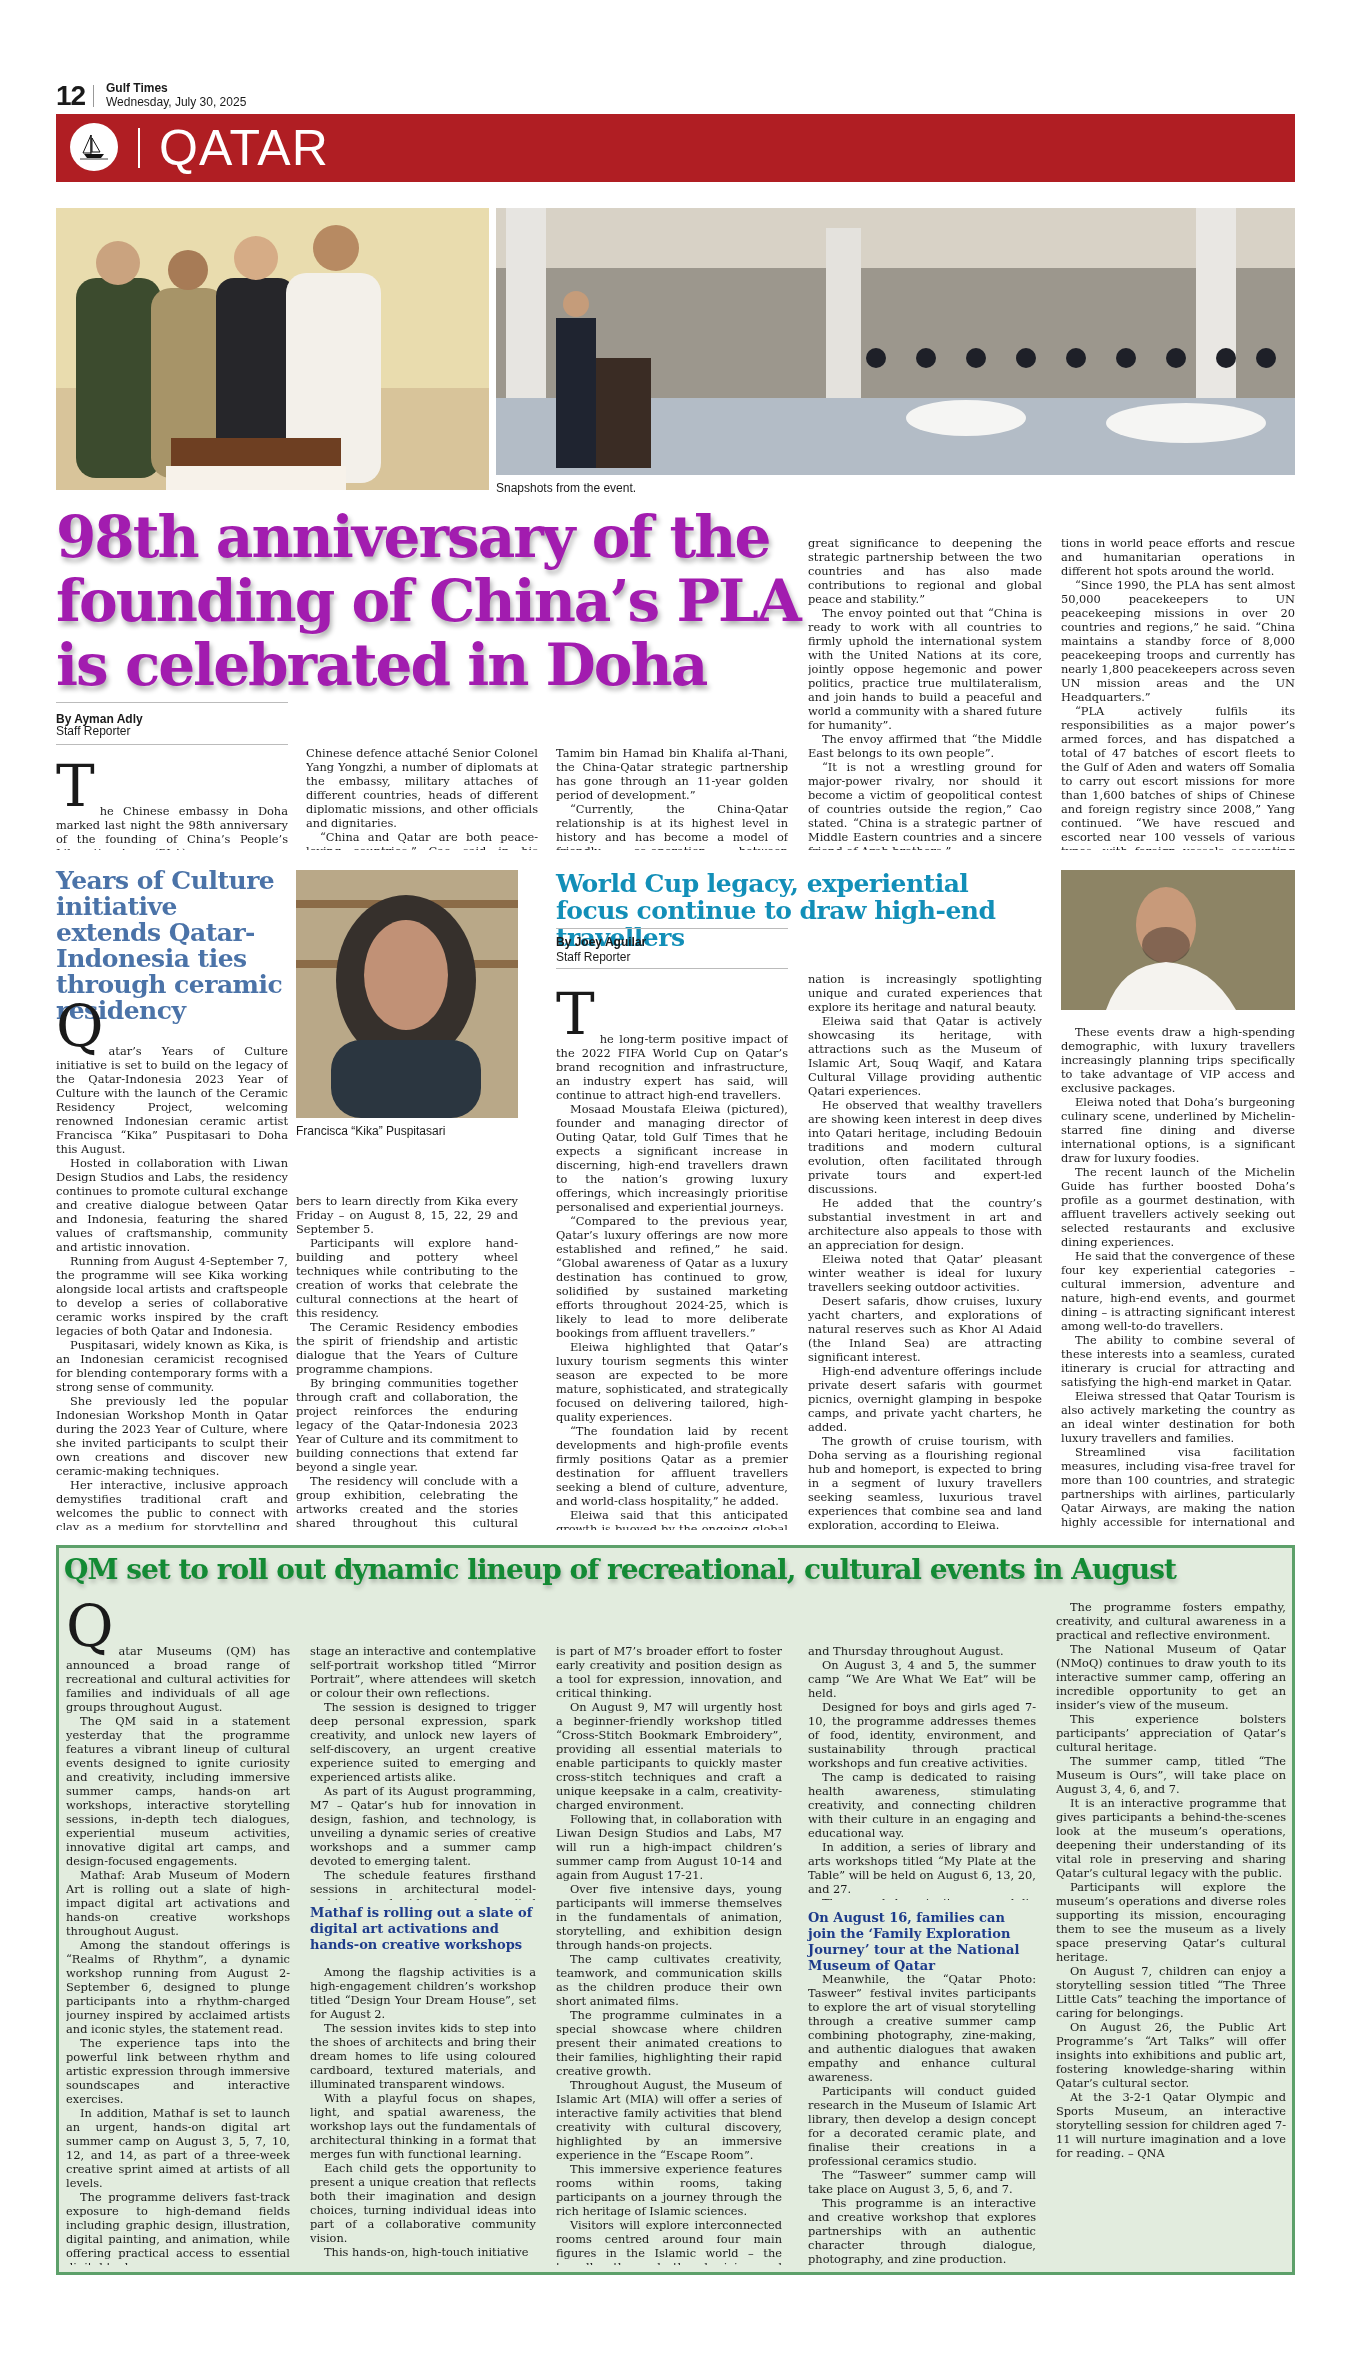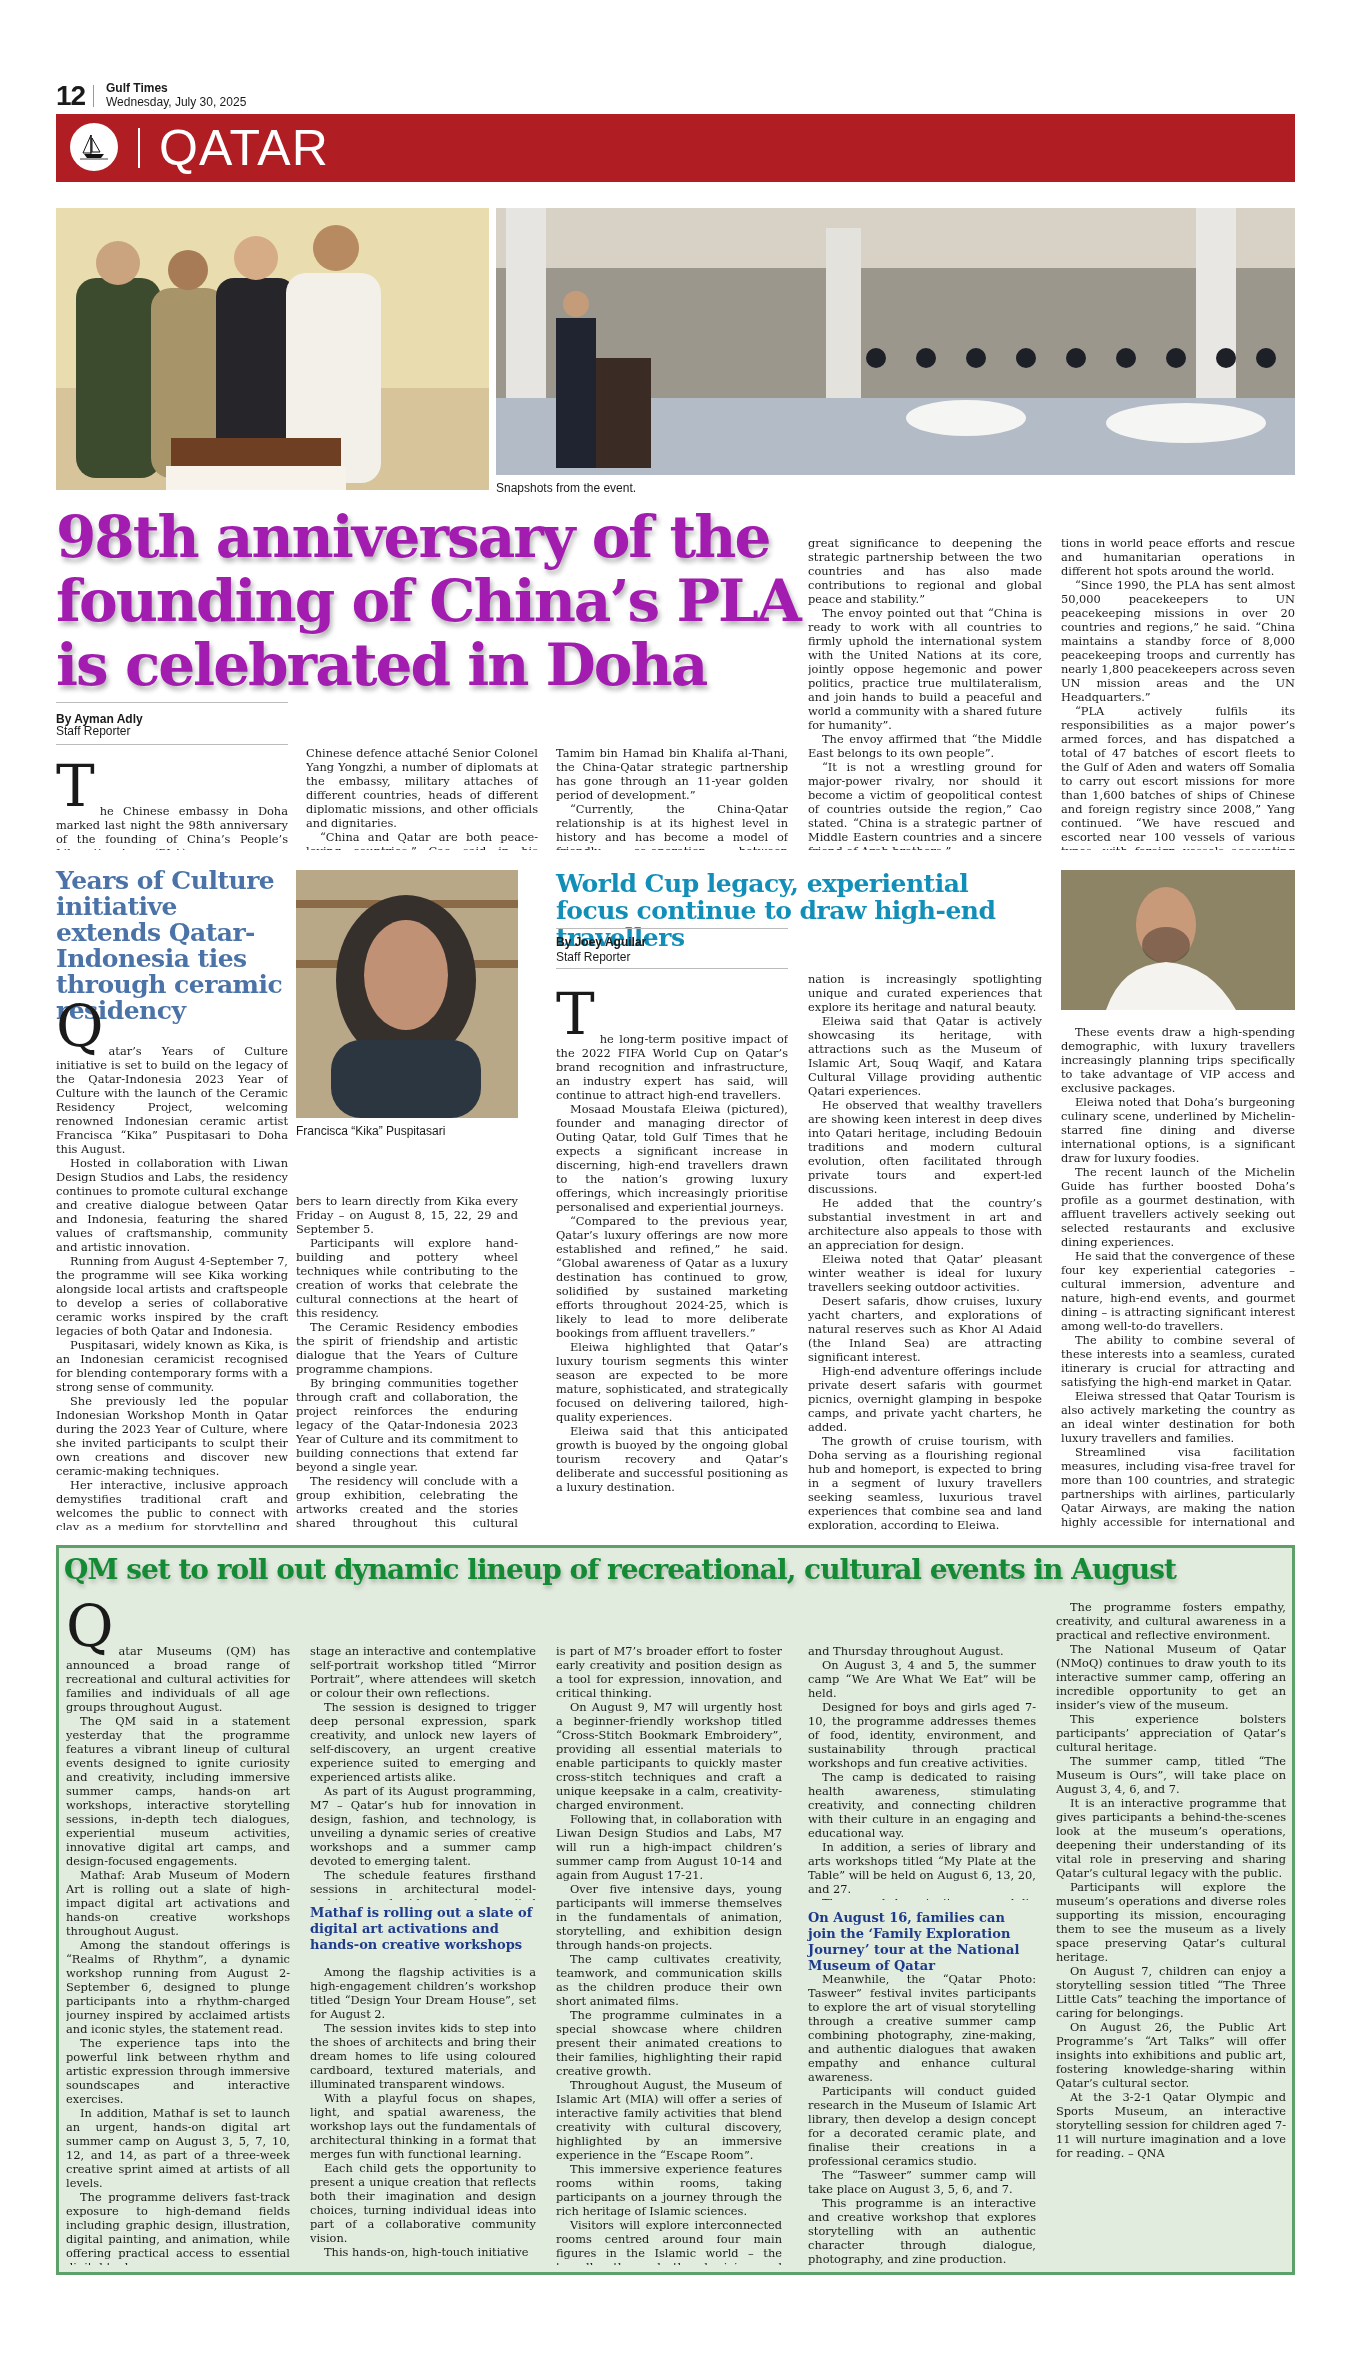--- a/index.html
+++ b/index.html
@@ -188,20 +188,21 @@
 <div class="abs byline" style="left:556px;top:935px;">By Joey Aguilar</div>
 <div class="abs byline-role" style="left:556px;top:950px;">Staff Reporter</div>
 <div class="abs rule" style="left:556px;top:968px;width:232px;"></div>
 
 <div class="abs col" style="left:556px;top:988px;width:232px;height:542px;">
   <span class="dropcap">T</span>
   <p class="first">he long-term positive impact of the 2022 FIFA World Cup on Qatar’s brand recognition and infrastructure, an industry expert has said, will continue to attract high-end travellers.</p>
   <p>Mosaad Moustafa Eleiwa (pictured), founder and managing director of Outing Qatar, told Gulf Times that he expects a significant increase in discerning, high-end travellers drawn to the nation’s growing luxury offerings, which increasingly prioritise personalised and experiential journeys.</p>
   <p>“Compared to the previous year, Qatar’s luxury offerings are now more established and refined,” he said. “Global awareness of Qatar as a luxury destination has continued to grow, solidified by sustained marketing efforts throughout 2024-25, which is likely to lead to more deliberate bookings from affluent travellers.”</p>
   <p>Eleiwa highlighted that Qatar’s luxury tourism segments this winter season are expected to be more mature, sophisticated, and strategically focused on delivering tailored, high-quality experiences.</p>
+  <p>“The foundation laid by recent developments and high-profile events firmly positions Qatar as a premier destination for affluent travellers seeking a blend of culture, adventure, and world-class hospitality,” he added.</p>
   <p>Eleiwa said that this anticipated growth is buoyed by the ongoing global tourism recovery and Qatar’s deliberate and successful positioning as a luxury destination.</p>
 
 </div>
 <div class="abs col" style="left:808px;top:928px;width:234px;height:602px;">
   <p class="first">nation is increasingly spotlighting unique and curated experiences that explore its heritage and natural beauty.</p>
   <p>Eleiwa said that Qatar is actively showcasing its heritage, with attractions such as the Museum of Islamic Art, Souq Waqif, and Katara Cultural Village providing authentic Qatari experiences.</p>
   <p>He observed that wealthy travellers are showing keen interest in deep dives into Qatari heritage, including Bedouin traditions and modern cultural evolution, often facilitated through private tours and expert-led discussions.</p>
   <p>He added that the country’s substantial investment in art and architecture also appeals to those with an appreciation for design.</p>
   <p>Eleiwa noted that Qatar’ pleasant winter weather is ideal for luxury travellers seeking outdoor activities.</p>
   <p>Desert safaris, dhow cruises, luxury yacht charters, and explorations of natural reserves such as Khor Al Adaid (the Inland Sea) are attracting significant interest.</p>
@@ -278,21 +279,21 @@
   <p>Designed for boys and girls aged 7-10, the programme addresses themes of food, identity, environment, and sustainability through practical workshops and fun creative activities.</p>
   <p>The camp is dedicated to raising health awareness, stimulating creativity, and connecting children with their culture in an engaging and educational way.</p>
   <p>In addition, a series of library and arts workshops titled “My Plate at the Table” will be held on August 6, 13, 20, and 27.</p>
   <p>These workshops invite young adults and youth to reflect on personal identity, culture, and belonging through art and design, while exploring Islamic artworks related to food and hospitality.</p>
 </div>
 <div class="abs h-sub" style="left:808px;top:1910px;width:228px;">On August 16, families can join the ‘Family Exploration Journey’ tour at the National Museum of Qatar</div>
 <div class="abs col" style="left:808px;top:1972px;width:228px;height:293px;">
   <p>Meanwhile, the “Qatar Photo: Tasweer” festival invites participants to explore the art of visual storytelling through a creative summer camp combining photography, zine-making, and authentic dialogues that awaken empathy and enhance cultural awareness.</p>
   <p>Participants will conduct guided research in the Museum of Islamic Art library, then develop a design concept for a decorated ceramic plate, and finalise their creations in a professional ceramics studio.</p>
   <p>The “Tasweer” summer camp will take place on August 3, 5, 6, and 7.</p>
-  <p>This programme is an interactive and creative workshop that explores storytelling with an authentic character through dialogue, photography, and zine production.</p>
+  <p>This programme is an interactive and creative workshop that explores partnerships with an authentic character through dialogue, photography, and zine production.</p>
 
 </div>
 
 <div class="abs col" style="left:1056px;top:1600px;width:230px;height:665px;">
   <p>The programme fosters empathy, creativity, and cultural awareness in a practical and reflective environment.</p>
   <p>The National Museum of Qatar (NMoQ) continues to draw youth to its interactive summer camp, offering an incredible opportunity to get an insider’s view of the museum.</p>
   <p>This experience bolsters participants’ appreciation of Qatar’s cultural heritage.</p>
   <p>The summer camp, titled “The Museum is Ours”, will take place on August 3, 4, 6, and 7.</p>
   <p>It is an interactive programme that gives participants a behind-the-scenes look at the museum’s operations, deepening their understanding of its vital role in preserving and sharing Qatar’s cultural legacy with the public.</p>
   <p>Participants will explore the museum’s operations and diverse roles supporting its mission, encouraging them to see the museum as a lively space preserving Qatar’s cultural heritage.</p>

